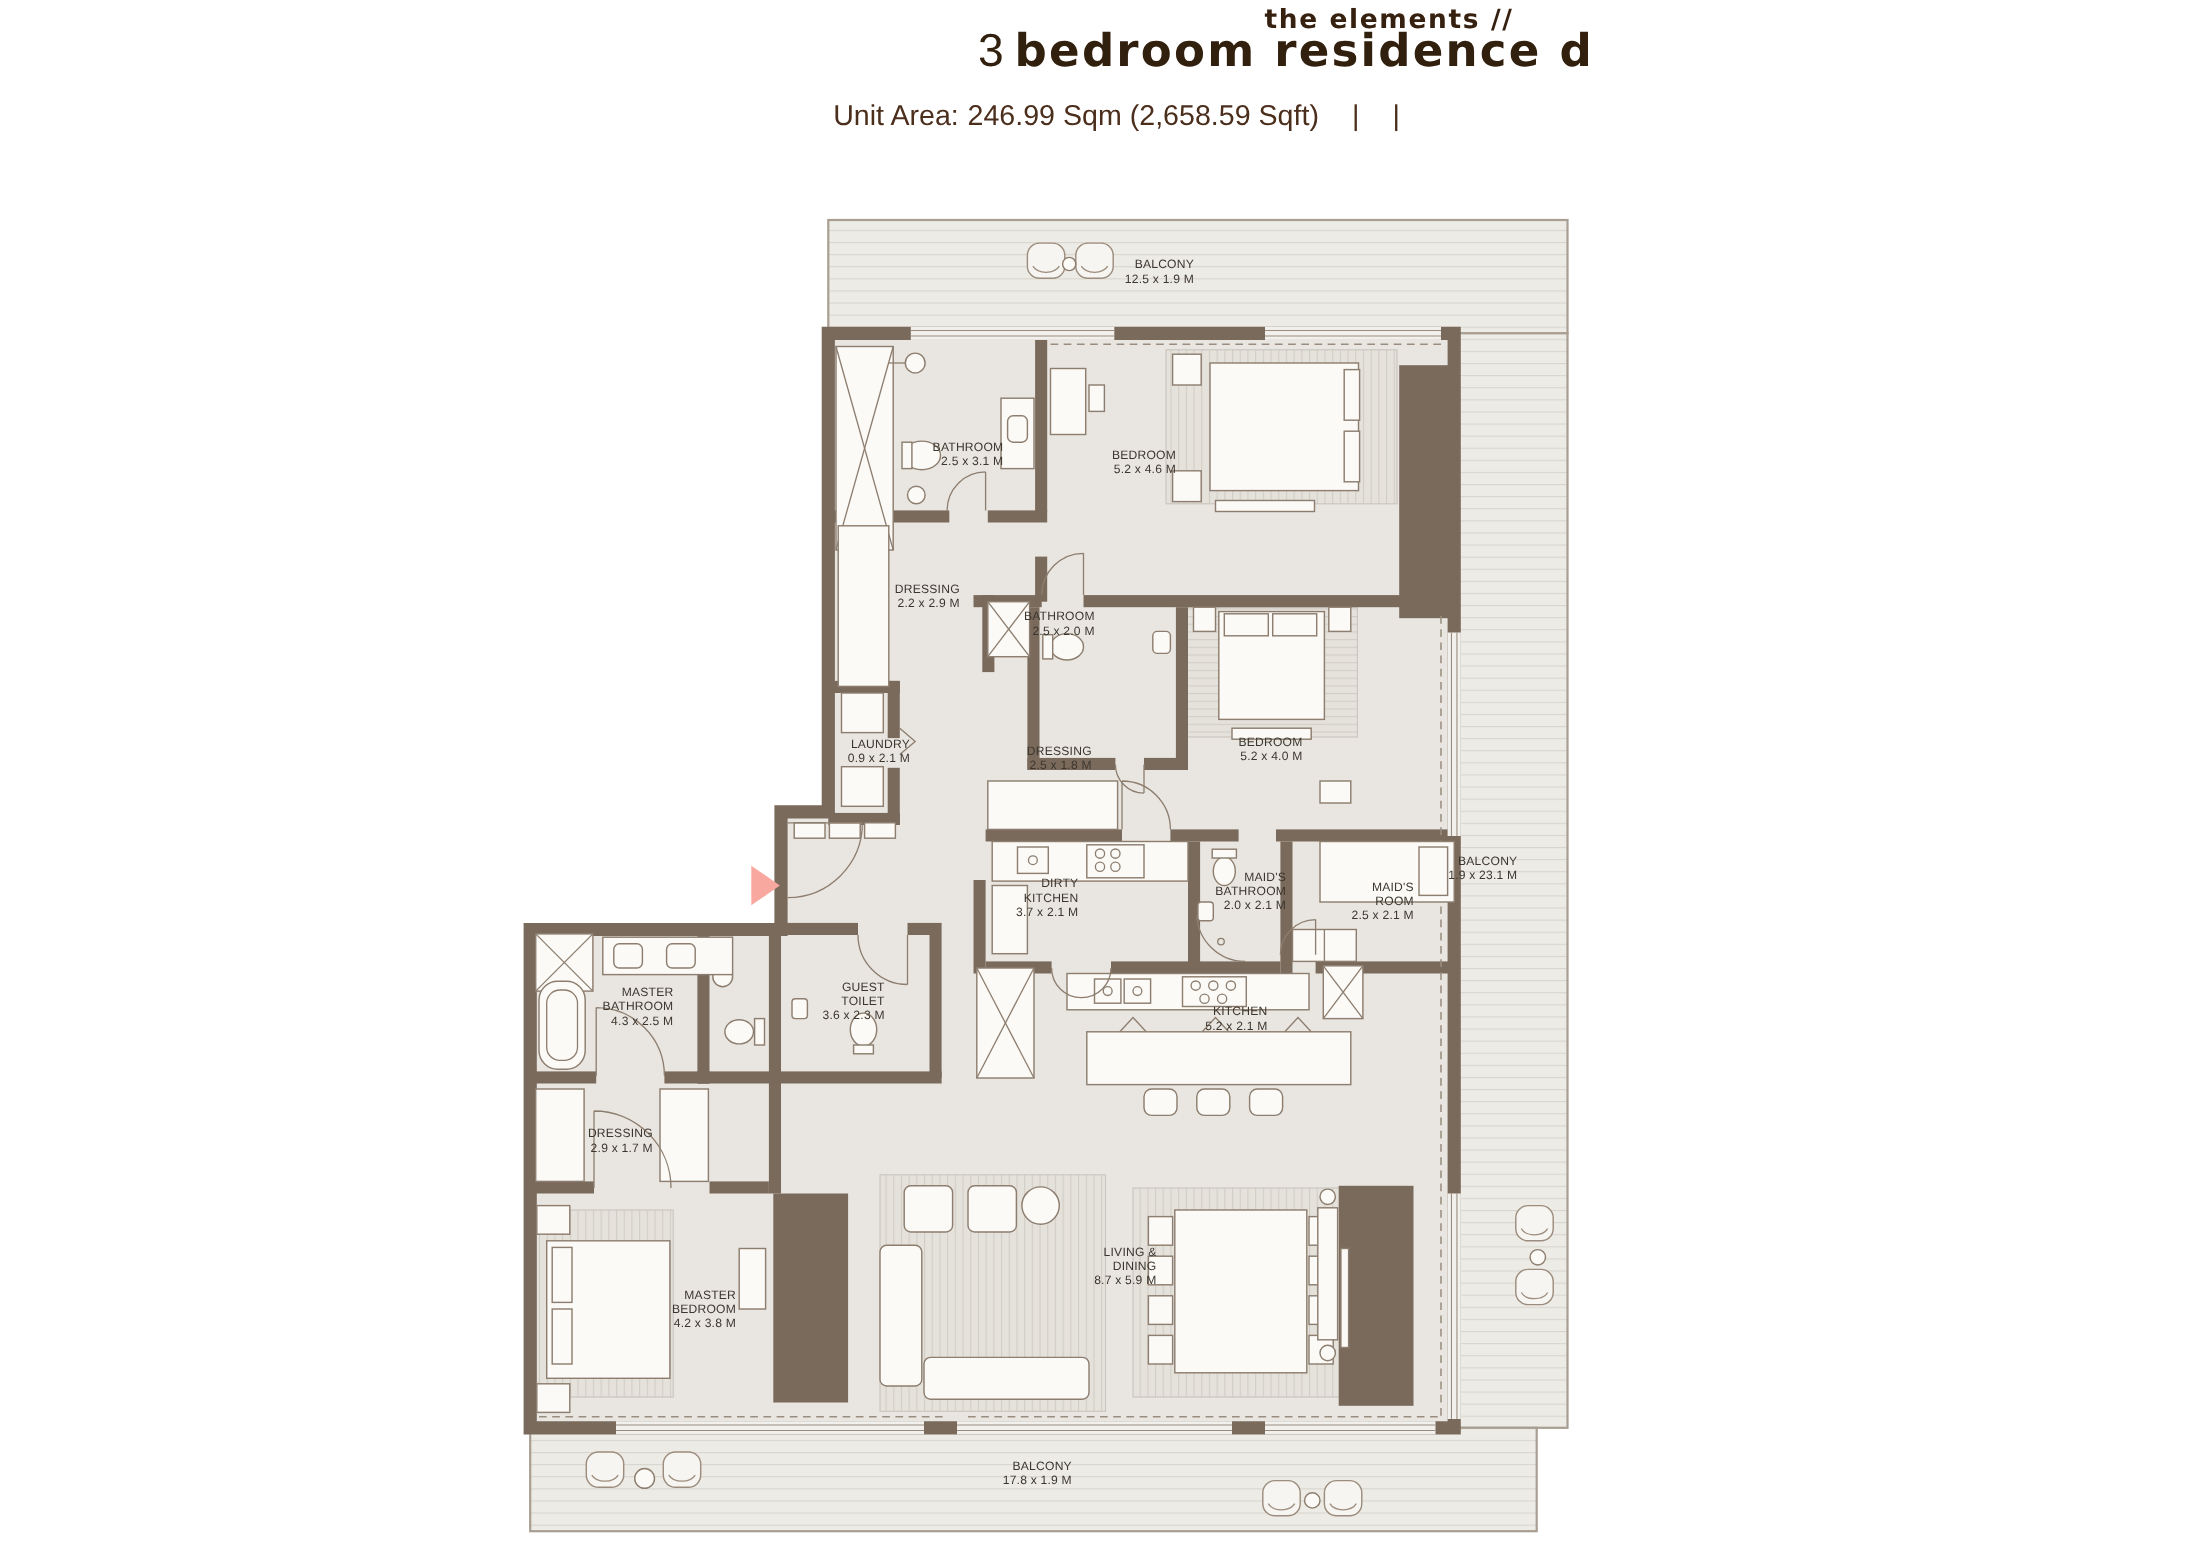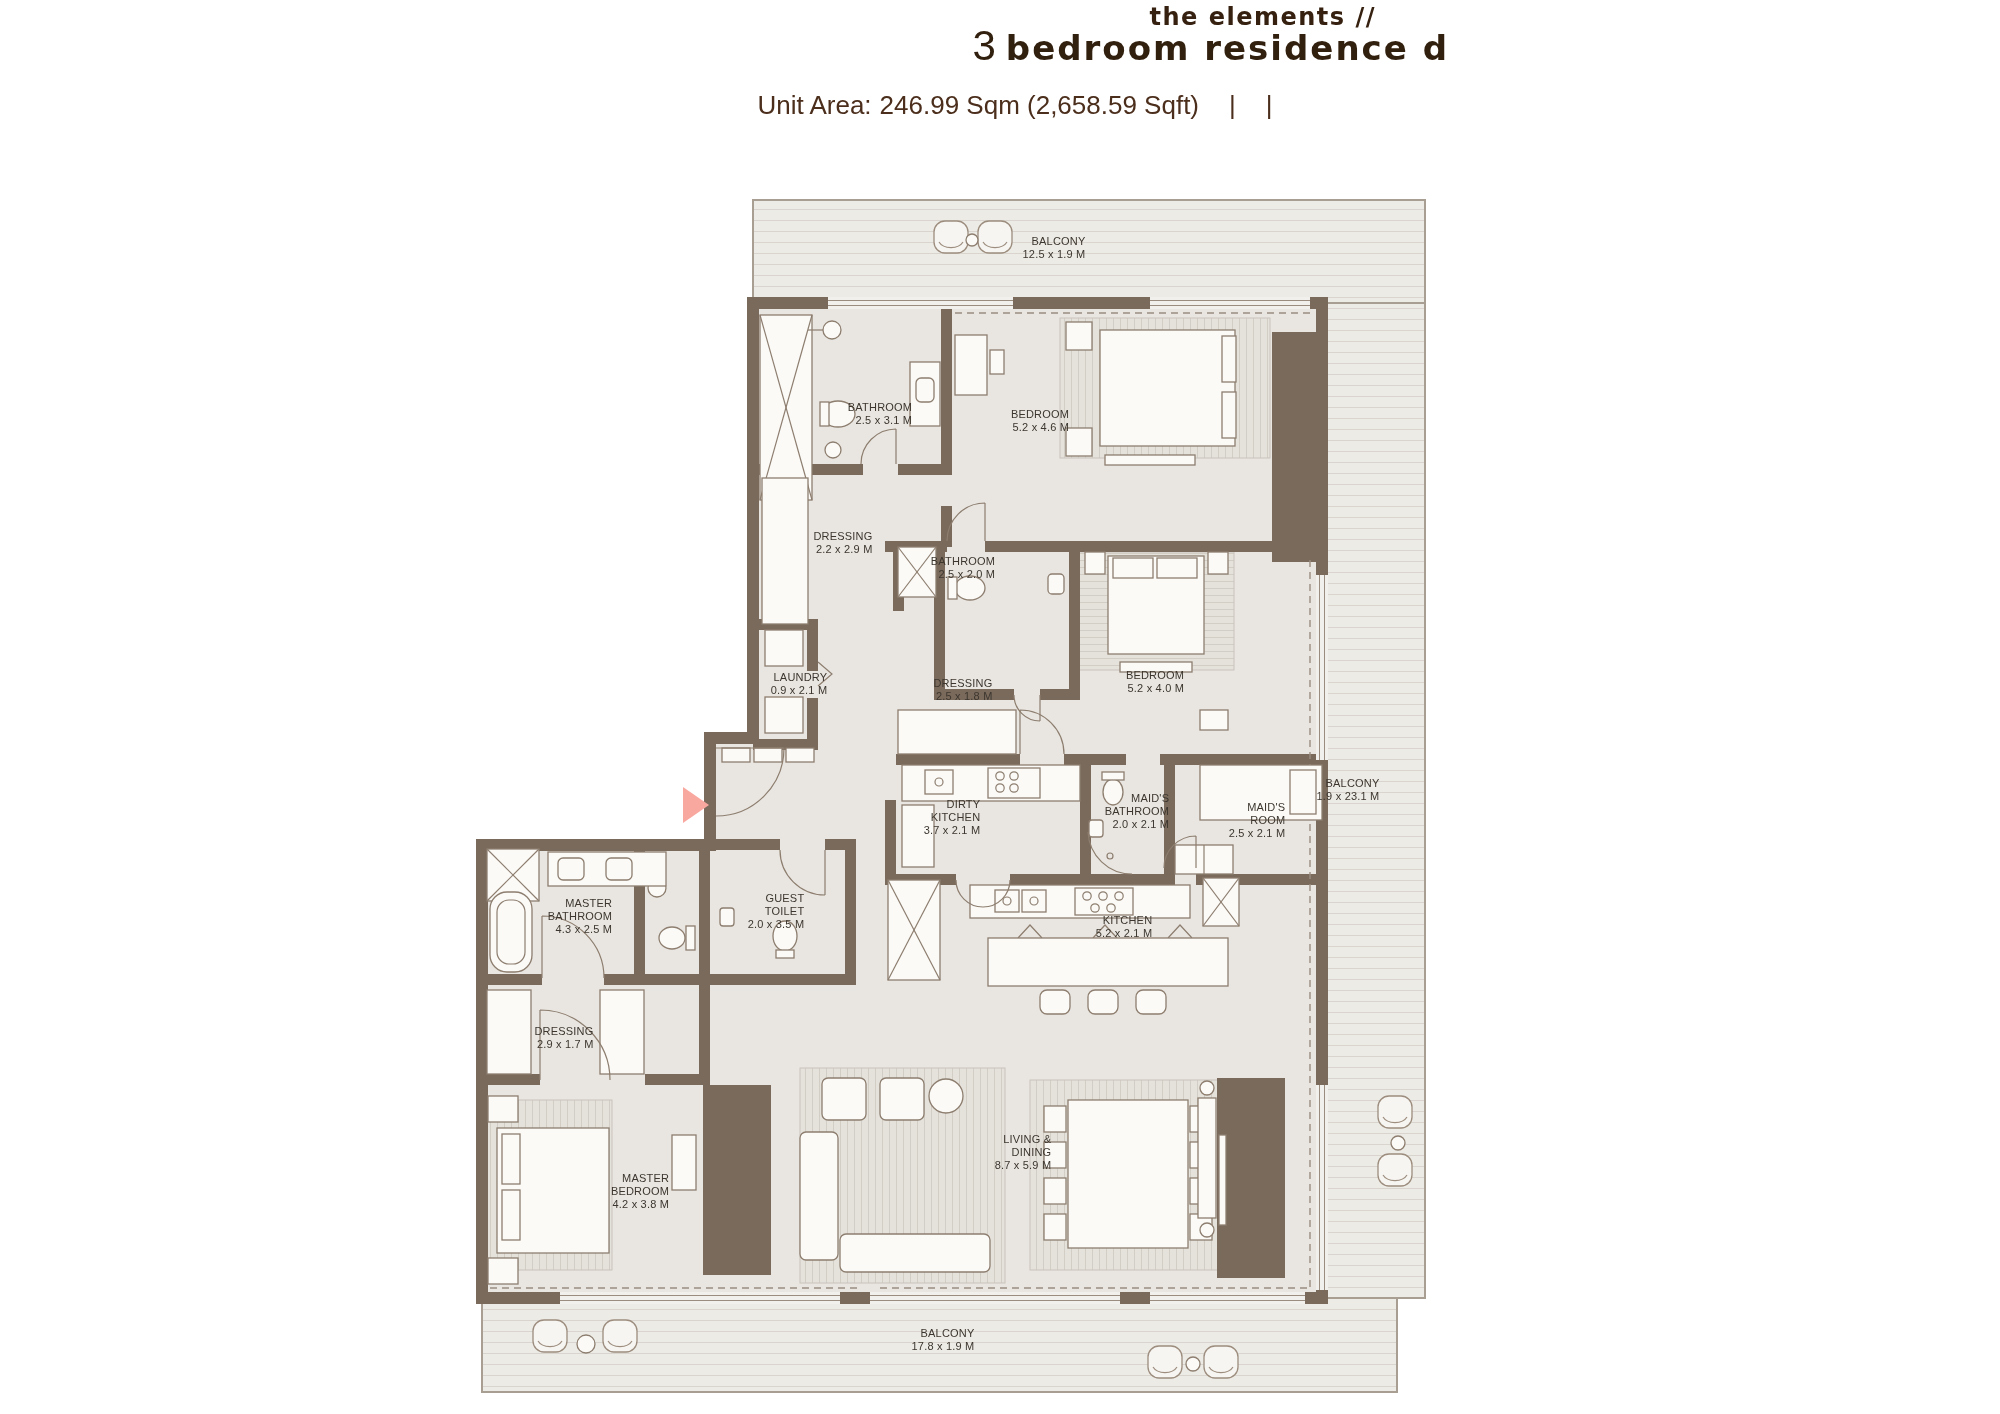--- a/index.html
+++ b/index.html
@@ -3,21 +3,21 @@
 <meta charset="utf-8">
 <style>
   html,body{margin:0;padding:0;background:#ffffff;}
   .page{position:relative;width:1652px;height:1414px;background:#fff;overflow:hidden;
         font-family:"Liberation Sans", sans-serif;}
   
   .brand{position:absolute;top:3px;right:276px;font-family:"DejaVu Sans", sans-serif;
          font-weight:900;font-size:24px;letter-spacing:1.5px;color:#36200f;}
   .title{position:absolute;top:22px;right:203px;color:#32200f;white-space:nowrap;}
   .title .num{font-family:"Liberation Sans", sans-serif;font-weight:400;font-size:42px;margin-right:10px;}
-  .title .txt{font-family:"DejaVu Sans", sans-serif;font-weight:900;font-size:34px;letter-spacing:2px;}
+  .title .txt{font-family:"DejaVu Sans", sans-serif;font-weight:900;font-size:41px;letter-spacing:2px;}
   .areas{position:absolute;top:90px;left:0;width:2000px;display:flex;justify-content:center;
          gap:30px;font-size:26px;color:#4b2e1c;transform:translateX(15px);}
   .areas .item .lbl{margin-right:8px;}
   .areas .sep{color:#4b2e1c;}
   
   .plan{position:absolute;inset:0;}
   svg{position:absolute;left:0;top:0;}
   :root{--wall:#7a6a5c;--floor:#e9e6e1;--balc:#edebe6;}
   .wall{fill:var(--wall);}
   .wallstroke{stroke:var(--wall);fill:none;}
@@ -358,21 +358,21 @@
         <div class="room-label" style="left: 1348px; top: 790px;"><div class="rname">BALCONY</div><div class="rdims">1.9 x 23.1 M</div></div>
         <div class="room-label" style="left: 952px; top: 817px;"><div class="rname">DIRTY
 KITCHEN</div><div class="rdims">3.7 x 2.1 M</div></div>
         <div class="room-label" style="left: 1137px; top: 811px;"><div class="rname">MAID'S
 BATHROOM</div><div class="rdims">2.0 x 2.1 M</div></div>
         <div class="room-label" style="left: 1257px; top: 820px;"><div class="rname">MAID'S
 ROOM</div><div class="rdims">2.5 x 2.1 M</div></div>
         <div class="room-label" style="left: 580px; top: 916px;"><div class="rname">MASTER
 BATHROOM</div><div class="rdims">4.3 x 2.5 M</div></div>
         <div class="room-label" style="left: 776px; top: 911px;"><div class="rname">GUEST
-TOILET</div><div class="rdims">2.0 x 3.5 M</div></div>
+TOILET</div><div class="rdims">3.6 x 2.3 M</div></div>
         <div class="room-label" style="left: 1124px; top: 927px;"><div class="rname">KITCHEN</div><div class="rdims">5.2 x 2.1 M</div></div>
         <div class="room-label" style="left: 564px; top: 1038px;"><div class="rname">DRESSING</div><div class="rdims">2.9 x 1.7 M</div></div>
         <div class="room-label" style="left: 640px; top: 1191px;"><div class="rname">MASTER
 BEDROOM</div><div class="rdims">4.2 x 3.8 M</div></div>
         <div class="room-label" style="left: 1023px; top: 1152px;"><div class="rname">LIVING &amp;
 DINING</div><div class="rdims">8.7 x 5.9 M</div></div>
         <div class="room-label" style="left: 943px; top: 1340px;"><div class="rname">BALCONY</div><div class="rdims">17.8 x 1.9 M</div></div>
       </div>
   </div>
 </div>

